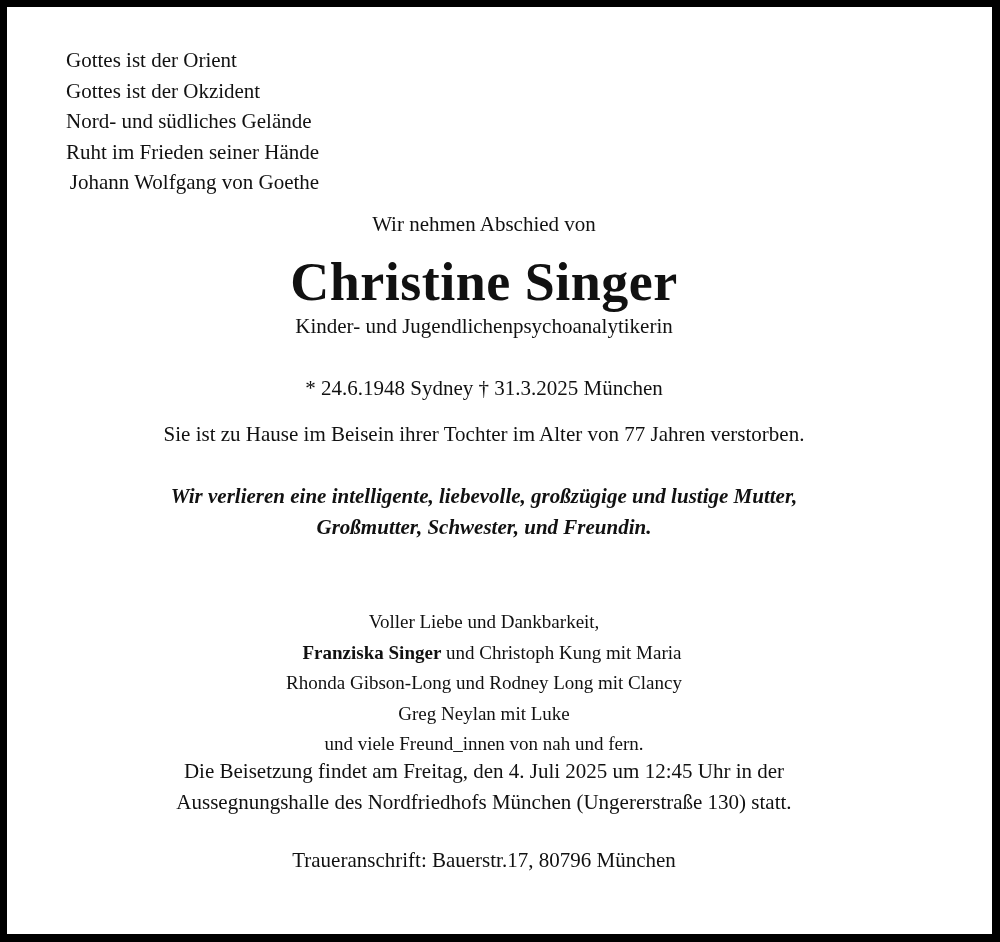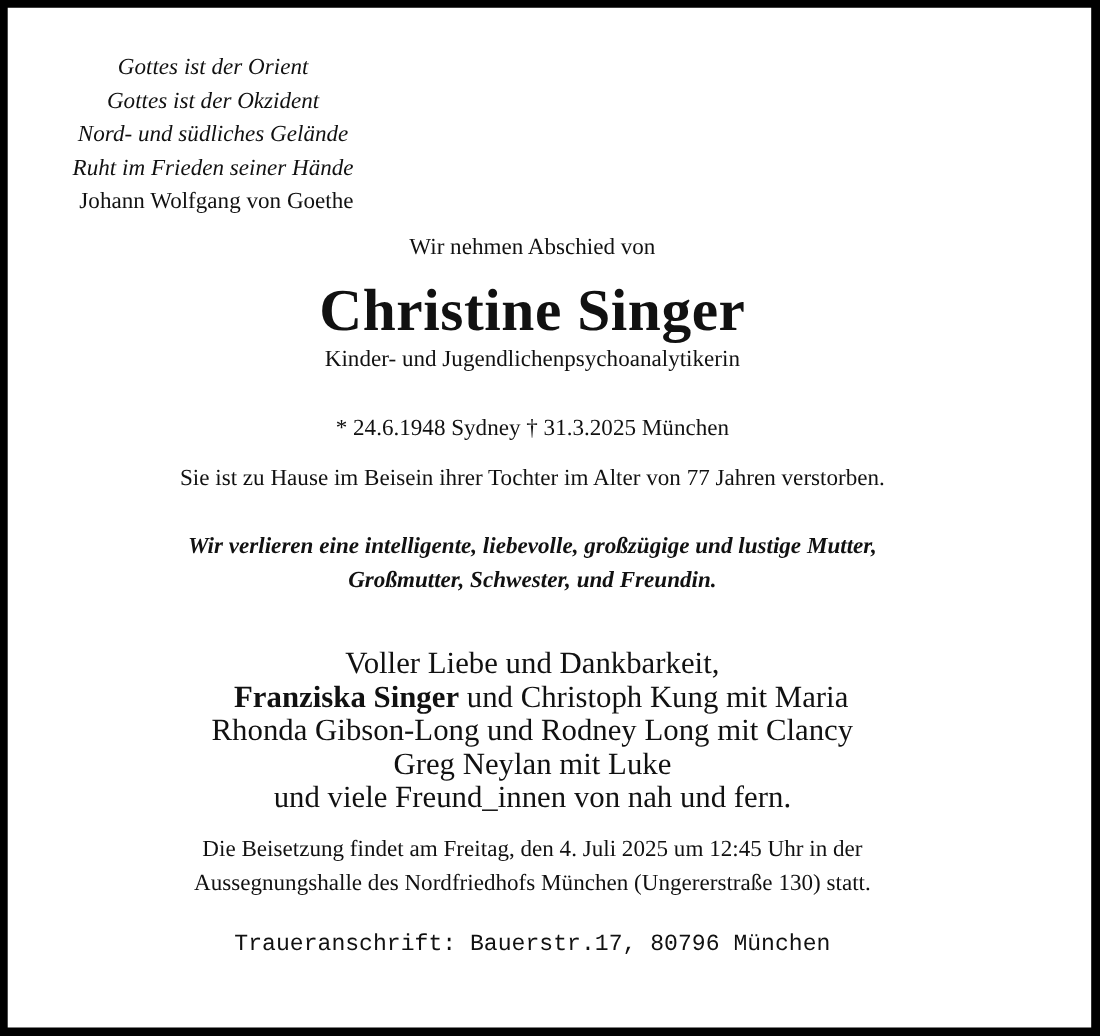--- a/index.html
+++ b/index.html
@@ -13,33 +13,33 @@
     }
     .page {
       position: relative; width: 985px; height: 927px;
       font-family: "Liberation Serif", "DejaVu Serif", serif;
       color: #111;
     }
     .poem {
       position: absolute; left: 59px; top: 38px;
       font-size: 21px; line-height: 30.5px;
     }
-    .poem .line { font-style: italic; display: block; text-align: center; }
+    .poem .line { display: block; }
     .poem .author { font-style: normal; display: block; text-align: right; }
     .center { position: absolute; left: 0; width: 954px; text-align: center; }
     .intro { top: 205px; font-size: 21px; }
     .name { top: 244px; font-size: 54px; font-weight: bold; letter-spacing: 0.5px; }
     .profession { top: 307px; font-size: 21px; }
     .dates { top: 369px; font-size: 21px; }
     .death-note { top: 415px; font-size: 21px; }
     .tribute { top: 474px; font-size: 21px; font-weight: bold; line-height: 31px; font-style: italic; }
-    .family { top: 582px; font-size: 28px; line-height: 30.5px; }
+    .family { top: 600px; font-size: 19px; line-height: 30.5px; }
     .family b { font-weight: bold; margin-left: 16px; }
     .funeral { top: 749px; font-size: 21px; line-height: 31px; }
-    .address { top: 841px; font-size: 21px; font-family: Liberation Mono, monospace; }
+    .address { top: 841px; font-size: 21px; }
     span.block { display: block; }
   </style>
 </head>
 <body>
 
 <div class="frame">
   <div class="page">
 
     <div class="poem">
       <span class="line">Gottes ist der Orient</span>

